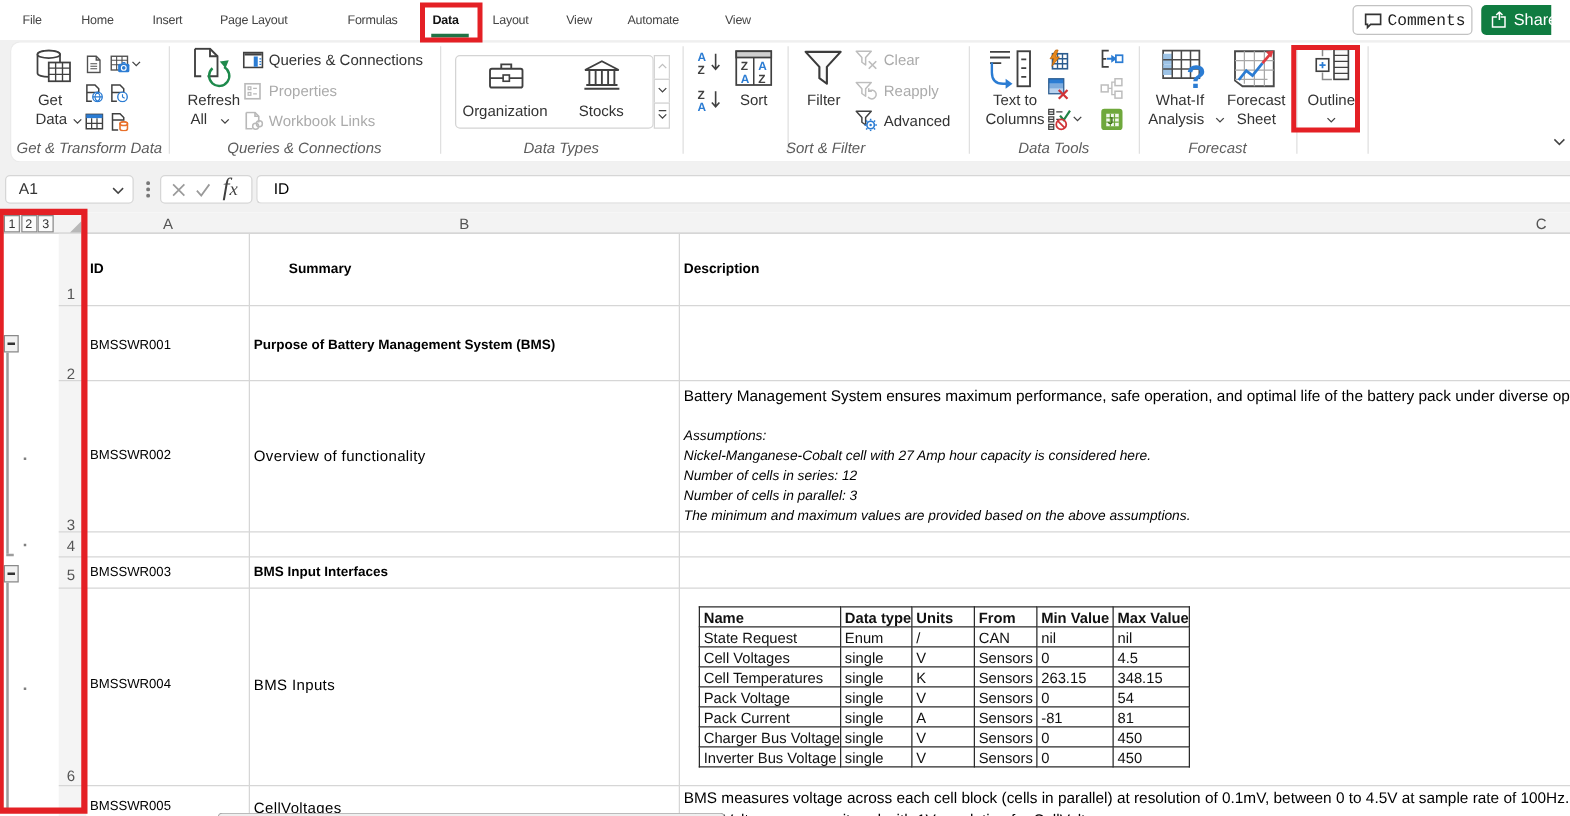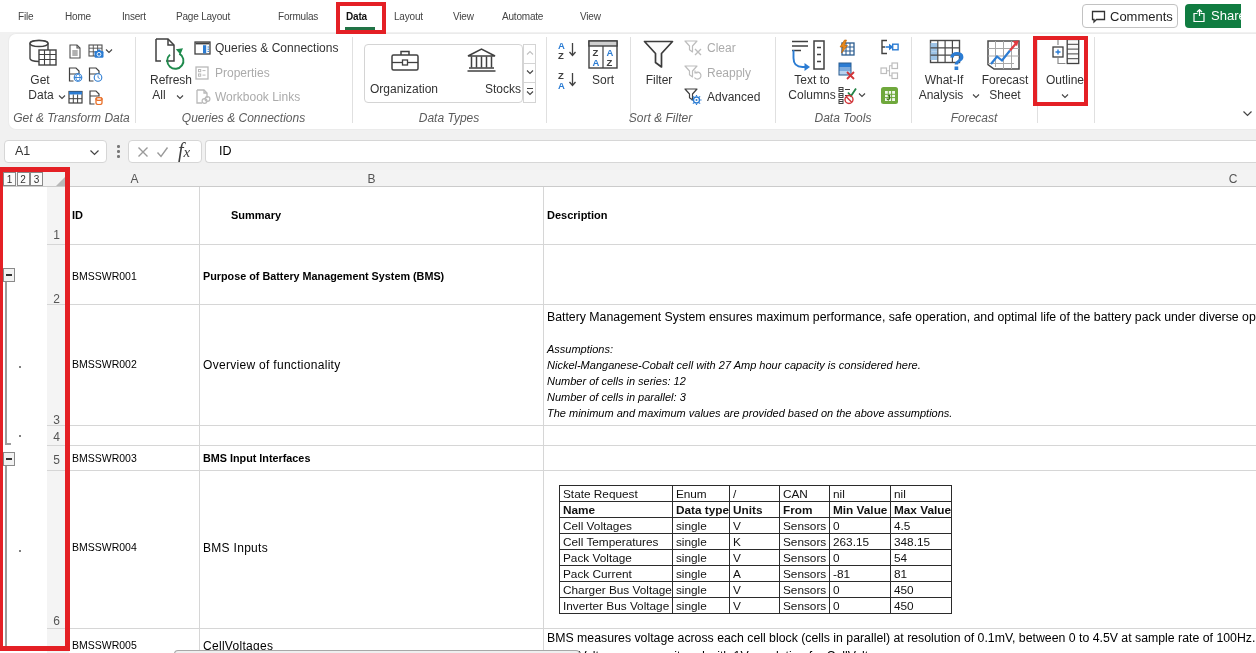--- a/index.html
+++ b/index.html
@@ -34,21 +34,21 @@
 <span class="tab" style="left:394px;">Layout</span>
 <span class="tab" style="left:453px;">View</span>
 <span class="tab" style="left:502px;">Automate</span>
 <span class="tab" style="left:580px;">View</span>
 <div class="abs" style="left:345px;top:27px;width:30px;height:3px;background:#217346;"></div>
 
 <div class="abs" style="left:1082px;top:4px;width:96px;height:24px;border:1px solid #c2c2c2;border-radius:4px;background:#fff;">
   <svg class="abs" style="left:8px;top:5px;" width="15" height="14" viewBox="0 0 15 14">
       <path d="M1.5 1.5 h12 v8 h-8 l-2.5 2.5 v-2.5 h-1.5 z" fill="none" stroke="#333" stroke-width="1.3"></path>
     </svg>
-  <span class="abs" style="left:27px;top:4px;font-size:13px;color:#222;">Comments</span>
+  <span class="abs" style="left:27px;top:4px;font-size:13px;color:#222;font-family:Liberation Mono, monospace;">Comments</span>
 </div>
 <div class="abs" style="left:1185px;top:4px;width:56px;height:24px;border-radius:4px 0 0 4px;background:#107c41;text-decoration:underline;">
   <svg class="abs" style="left:7px;top:5px;" width="15" height="14" viewBox="0 0 15 14">
       <path d="M5.5 4.5 h-3.5 v8 h10 v-8 h-3.5 M7.5 7 v-6 M5 3 l2.5-2.3 L10 3" fill="none" stroke="#fff" stroke-width="1.2"></path>
     </svg>
   <span class="abs" style="left:26px;top:4px;font-size:13px;color:#fff;">Share</span>
 </div>
 
 <div class="abs" style="left:0;top:32px;width:1256px;height:106px;background:#f1f1f1;"></div>
 <div class="abs" style="left:8px;top:33px;width:1250px;height:97px;background:#fff;border:1px solid #ebebeb;border-right:none;border-radius:8px 0 0 8px;"></div>
@@ -174,21 +174,21 @@
   <path d="M11 7 v-3.5 h8 V7" fill="none" stroke="#404040" stroke-width="1.5"></path>
   <path d="M2 14.5 h26" stroke="#404040" stroke-width="1.3"></path>
   <rect x="12.5" y="12" width="5" height="5" fill="#fff" stroke="#404040" stroke-width="1.3"></rect>
 </svg>
 <div class="biglbl" style="left:364px;top:81.5px;width:80px;">Organization</div>
 <svg class="abs" style="left:466px;top:47px;" width="31" height="26" viewBox="0 0 31 26">
   <path d="M2 9 L15.5 2 L29 9 z" fill="#fff" stroke="#404040" stroke-width="1.5"></path>
   <path d="M5.5 9.5 v11 M10.5 9.5 v11 M15.5 9.5 v11 M20.5 9.5 v11 M25.5 9.5 v11" stroke="#404040" stroke-width="1.5"></path>
   <path d="M3 21 h25 M1.5 24 h28" stroke="#404040" stroke-width="1.5"></path>
 </svg>
-<div class="biglbl" style="left:441px;top:81.5px;width:80px;text-align:right;">Stocks</div>
+<div class="biglbl" style="left:441px;top:81.5px;width:80px;">Stocks</div>
 
 <svg class="abs" style="left:558px;top:41px;" width="22" height="19" viewBox="0 0 22 19">
   <text x="0" y="8" font-size="9.5" font-weight="bold" fill="#2b7cd3" font-family="Liberation Sans">A</text>
   <text x="0" y="18" font-size="9.5" font-weight="bold" fill="#404040" font-family="Liberation Sans">Z</text>
   <path d="M14.5 2 v12 M11.5 11 l3 3.5 l3-3.5" fill="none" stroke="#404040" stroke-width="1.3"></path>
 </svg>
 <svg class="abs" style="left:558px;top:71px;" width="22" height="19" viewBox="0 0 22 19">
   <text x="0" y="8" font-size="9.5" font-weight="bold" fill="#404040" font-family="Liberation Sans">Z</text>
   <text x="0" y="18" font-size="9.5" font-weight="bold" fill="#2b7cd3" font-family="Liberation Sans">A</text>
   <path d="M14.5 2 v12 M11.5 11 l3 3.5 l3-3.5" fill="none" stroke="#404040" stroke-width="1.3"></path>
@@ -403,36 +403,36 @@
 <colgroup>
       <col style="width:107px">
       <col style="width:49px">
       <col style="width:50px">
       <col style="width:50px">
       <col style="width:61px">
       <col style="width:56px">
     </colgroup>
 <tbody>
       <tr style="height:16px;">
+        <td class="b">Name</td>
+        <td class="b">Data type</td>
+        <td class="b">Units</td>
+        <td class="b">From</td>
+        <td class="b">Min Value</td>
+        <td class="b">Max Value</td>
+      </tr>
+<tr style="height:16px;">
         <td>State Request</td>
         <td>Enum</td>
         <td>/</td>
         <td>CAN</td>
         <td>nil</td>
         <td>nil</td>
       </tr>
 <tr style="height:16px;">
-        <td class="b">Name</td>
-        <td class="b">Data type</td>
-        <td class="b">Units</td>
-        <td class="b">From</td>
-        <td class="b">Min Value</td>
-        <td class="b">Max Value</td>
-      </tr>
-<tr style="height:16px;">
         <td>Cell Voltages</td>
         <td>single</td>
         <td>V</td>
         <td>Sensors</td>
         <td>0</td>
         <td>4.5</td>
       </tr>
 <tr style="height:16px;">
         <td>Cell Temperatures</td>
         <td>single</td>

